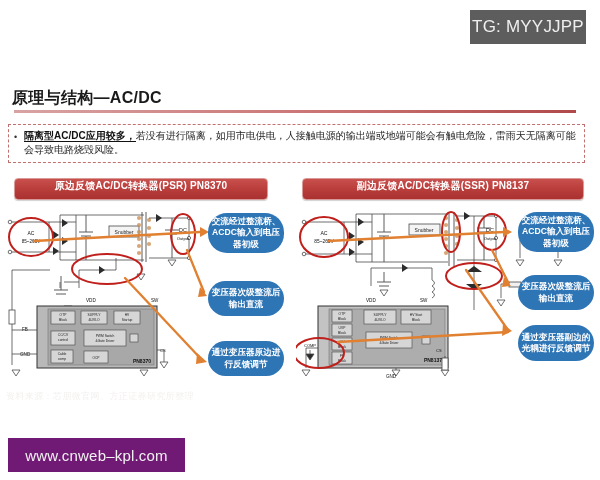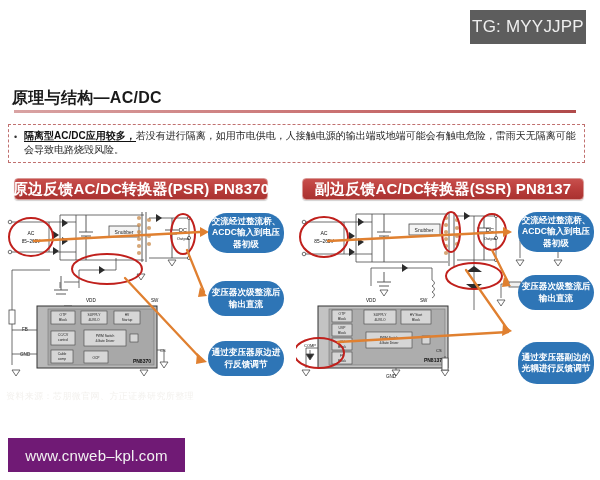--- a/index.html
+++ b/index.html
@@ -45,22 +45,22 @@
   }
   .note-text b{
     color:#111;font-weight:bold;border-bottom:1.2px solid #111;
   }
 
   
   .pill{
     position:absolute;height:20px;border-radius:4px;
     background:linear-gradient(to bottom,#c8504d 0%,#bb3f3d 45%,#a93230 100%);
     border:1px solid #d99a97;
-    color:#fff;font-size:15px;font-weight:bold;
-    display:flex;align-items:flex-end;justify-content:center;
+    color:#fff;font-size:10px;font-weight:bold;
+    display:flex;align-items:flex-start;justify-content:center;
     letter-spacing:.2px;white-space:nowrap;
     box-shadow:0 1px 1px rgba(0,0,0,.18);
   }
   .pill-left{left:14px;top:178px;width:252px;}
   .pill-right{left:302px;top:178px;width:280px;}
 
   
   .panel{position:absolute;top:210px;height:175px;overflow:hidden;}
   .panel-left{left:4px;width:290px;}
   .panel-right{left:296px;width:300px;}
@@ -461,21 +461,21 @@
       </g>
     </svg>
   </div>
 
   <div class="bluebox" style="left:518px;top:212px;width:76px;height:40px;">
     <span>交流经过整流桥、ACDC输入到电压器初级</span>
   </div>
   <div class="bluebox" style="left:518px;top:275px;width:76px;height:35px;">
     <span>变压器次级整流后输出直流</span>
   </div>
-  <div class="bluebox" style="left:518px;top:342px;width:76px;height:42px;">
+  <div class="bluebox" style="left:518px;top:325px;width:76px;height:36px;">
     <span>通过变压器副边的光耦进行反馈调节</span>
   </div>
 
   <div class="source">资料来源：芯朋微官网、方正证券研究所整理</div>
 
   <div class="watermark">
     <span>www.cnweb–kpl.com</span>
   </div>
 
 </div>

